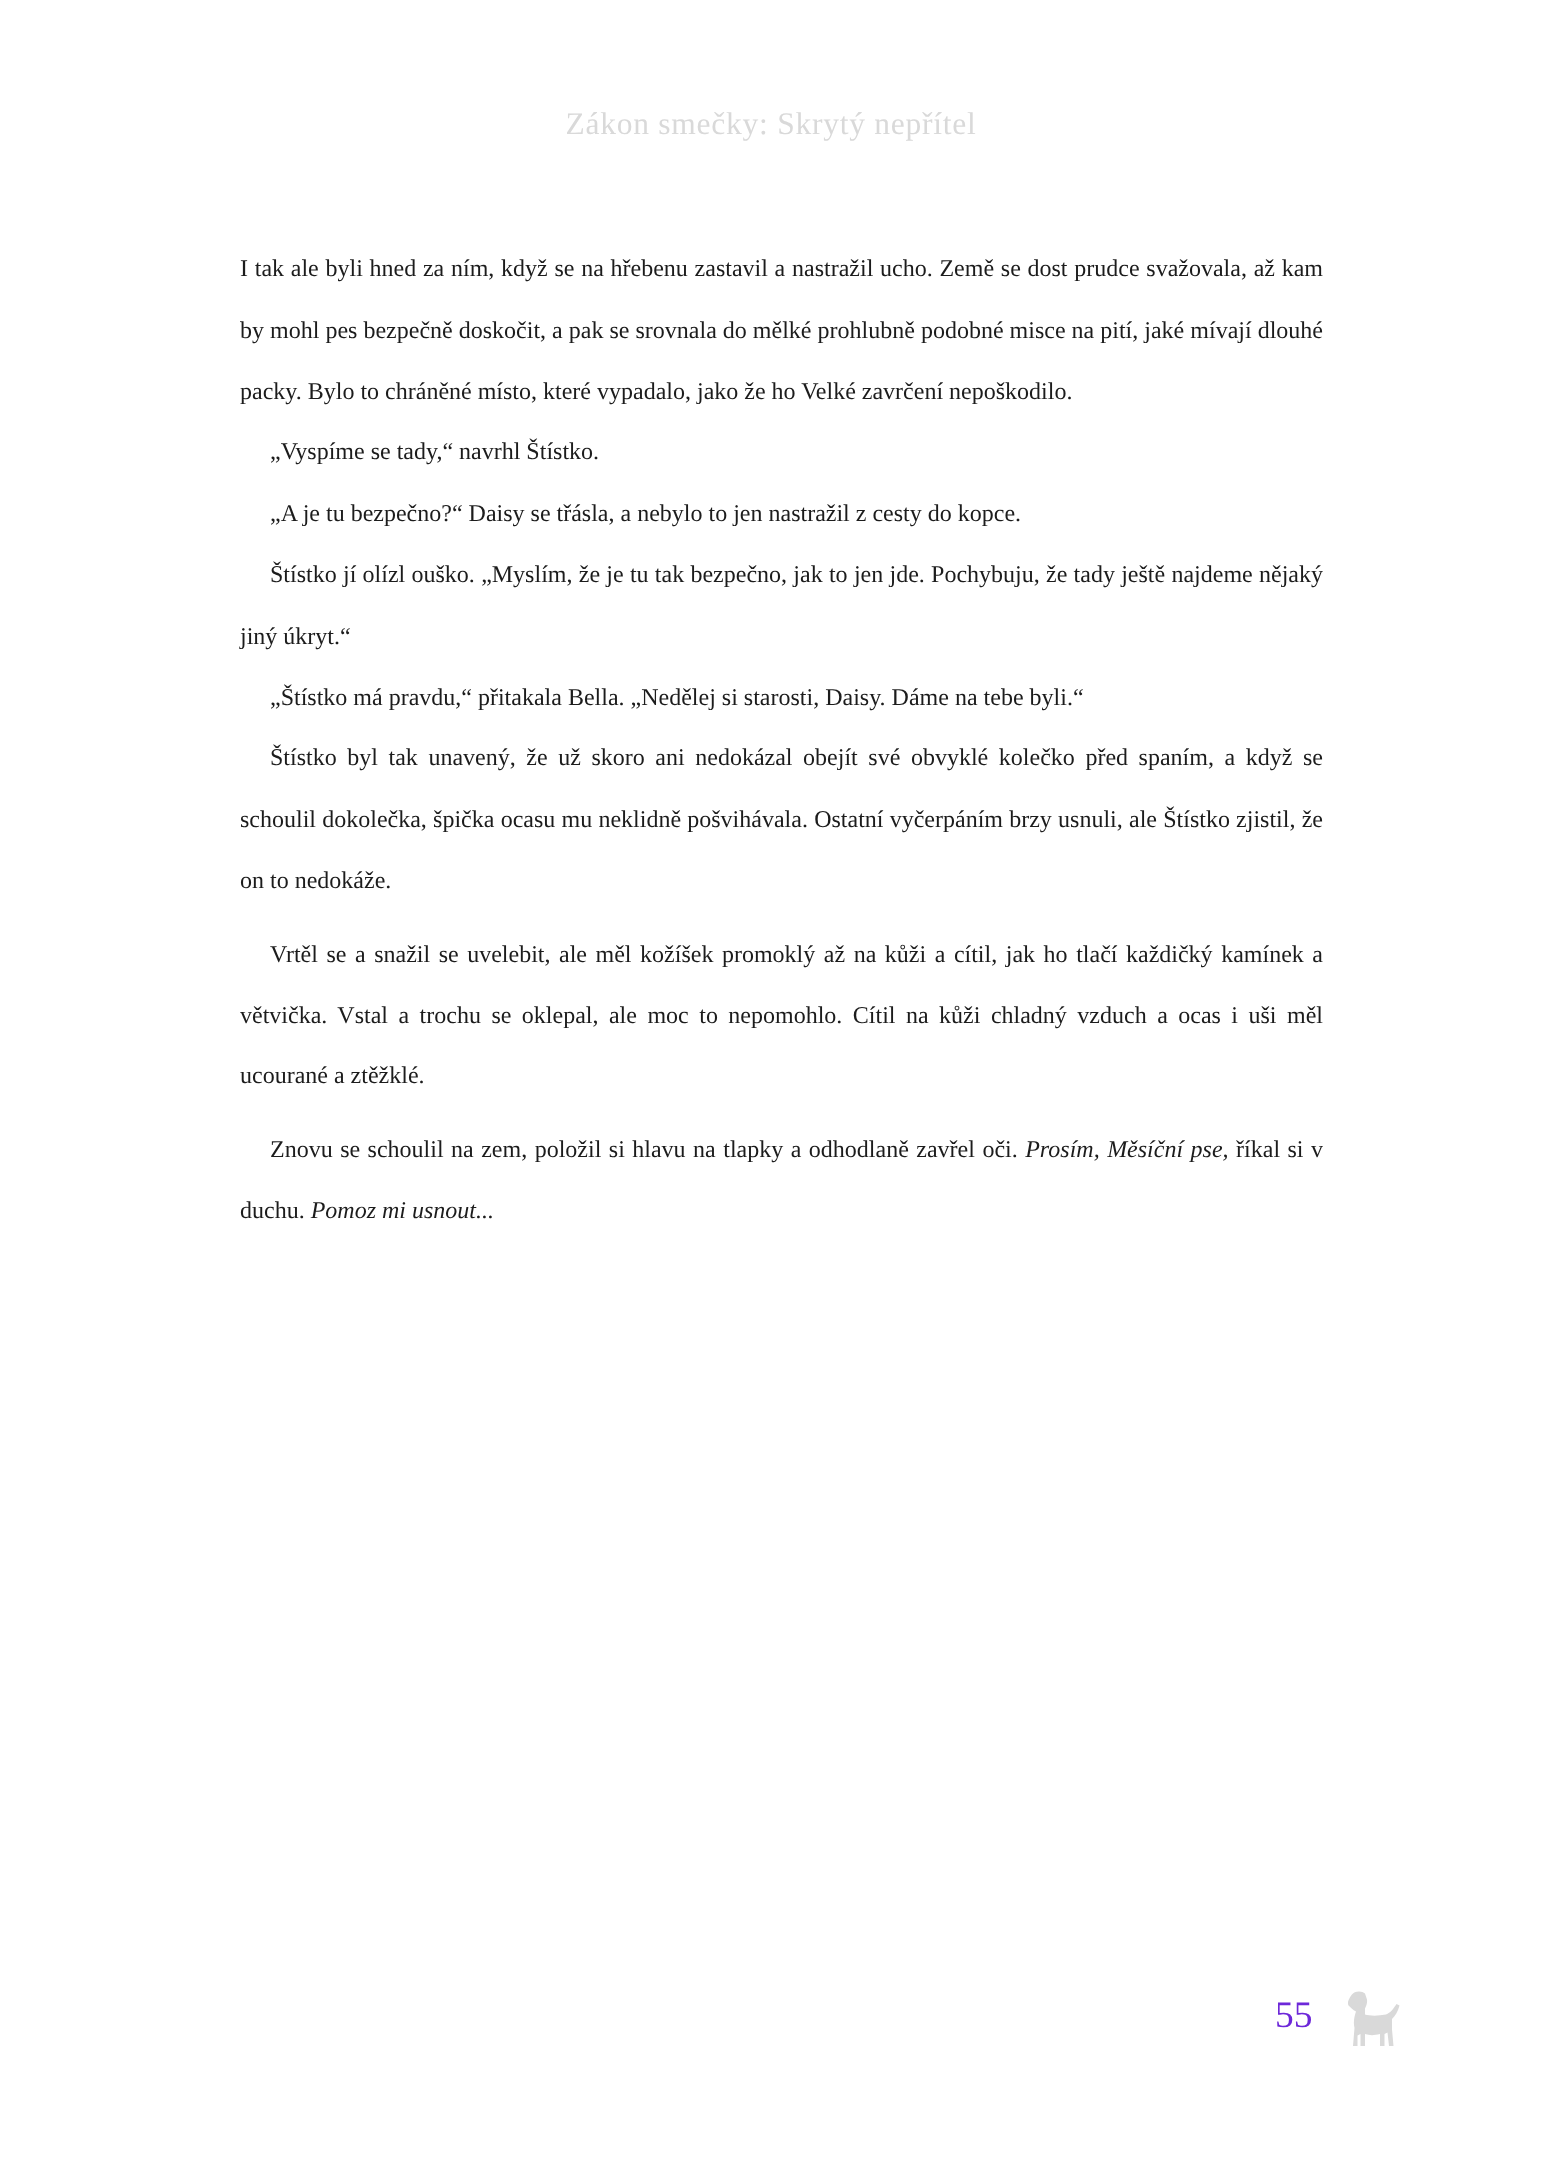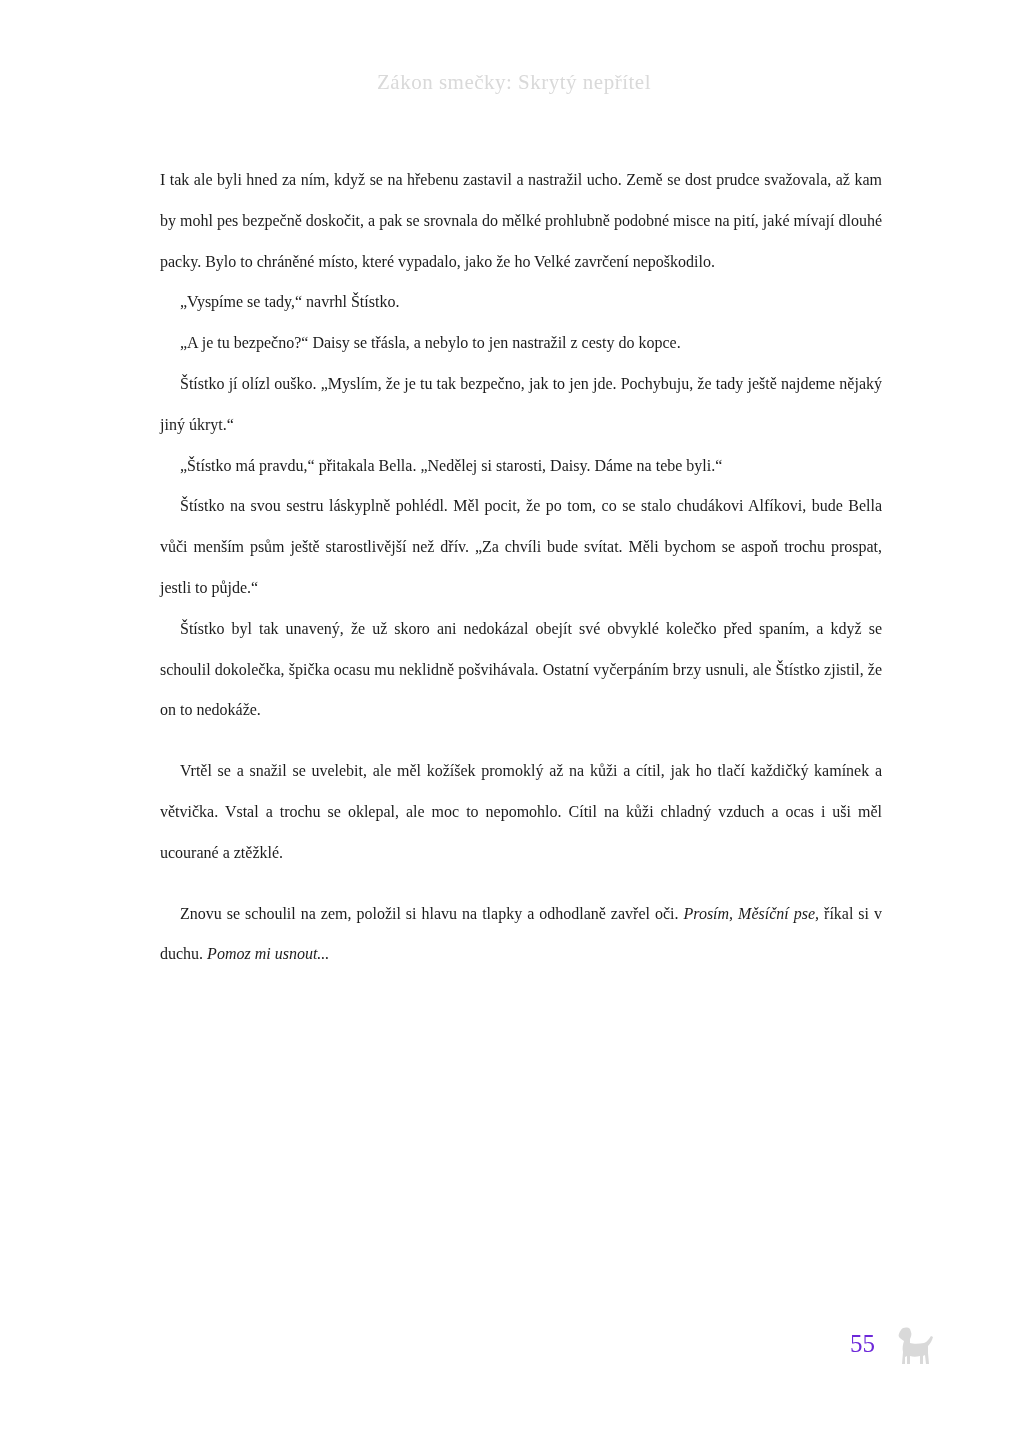--- a/index.html
+++ b/index.html
@@ -4,37 +4,36 @@
 <style>
   html, body { margin: 0; padding: 0; background: #ffffff; }
   body { width: 1028px; height: 1440px; position: relative; overflow: hidden;
          font-family: "Liberation Serif", "DejaVu Serif", serif; color: #1c1c1c; }
   .running-header { position: absolute; top: 70px; left: 0; width: 1028px; text-align: center;
          font-size: 21px; color: #d9d9d9; letter-spacing: 0.5px; }
   .body-text { position: absolute; top: 160px; left: 160px; width: 722px;
          font-size: 16px; line-height: 40.8px; text-align: justify; }
   .body-text p { margin: 0; text-indent: 20px; }
   .body-text p.noindent { text-indent: 0; }
-  .body-text p.gap { margin-top: 20px; }
+  .body-text p.gap { margin-top: 8px; }
   .body-text em { font-style: italic; }
   .page-number { position: absolute; top: 1330px; left: 850px; font-size: 25px; color: #6d28d9; }
   .dog-icon { position: absolute; top: 1326px; left: 895px; width: 40px; height: 44px; }
 </style>
 </head>
 <body>
 
 <div class="running-header">Zákon smečky: Skrytý nepřítel</div>
 
 <div class="body-text">
   <p class="noindent">I tak ale byli hned za ním, když se na hřebenu zastavil a nastražil ucho. Země se dost prudce svažovala, až kam by mohl pes bezpečně doskočit, a pak se srovnala do mělké prohlubně podobné misce na pití, jaké mívají dlouhé packy. Bylo to chráněné místo, které vypadalo, jako že ho Velké zavrčení nepoškodilo.</p>
   <p>„Vyspíme se tady,“ navrhl Štístko.</p>
   <p>„A je tu bezpečno?“ Daisy se třásla, a nebylo to jen nastražil z cesty do kopce.</p>
   <p>Štístko jí olízl ouško. „Myslím, že je tu tak bezpečno, jak to  jen jde. Pochybuju, že tady ještě najdeme nějaký jiný úkryt.“</p>
   <p>„Štístko má pravdu,“ přitakala Bella. „Nedělej si starosti, Daisy. Dáme na tebe byli.“</p>
-  <p>Štístko na svou sestru láskyplně pohlédl. Měl pocit, že po tom, co se stalo chudákovi Alfíkovi, bude Bella vůči menším psům ještě starostlivější než dřív. „Za chvíli bude svítat. Měli bychom se aspoň trochu prospat, jestli to půjde.“</p>
   <p>Štístko byl tak unavený, že už skoro ani nedokázal obejít své obvyklé kolečko před spaním, a když se schoulil dokolečka, špička ocasu mu neklidně pošvihávala. Ostatní vyčerpáním brzy usnuli, ale Štístko zjistil, že on to nedokáže.</p>
   <p class="gap">Vrtěl se a snažil se uvelebit, ale měl kožíšek promoklý až na kůži a cítil, jak ho tlačí každičký kamínek a větvička. Vstal a trochu se oklepal, ale moc to nepomohlo. Cítil na kůži chladný vzduch a ocas i uši měl ucourané a ztěžklé.</p>
   <p class="gap"><span>Znovu se schoulil na zem, položil si hlavu na tlapky a odhodlaně zavřel oči. </span><em>Prosím, Měsíční pse,</em><span> říkal si v duchu. </span><em>Pomoz mi usnout...</em></p>
 </div>
 
 <div class="page-number">55</div>
 
 <svg class="dog-icon" viewBox="0 0 40 44">
   <path fill="#d9d9d9" d="M6 4 C8 1 13 1 15 3 L16 6 C17 8 16 11 15 13 L15 17 C18 18 24 18 29 17 C32 16 34 13 36 10 L38 11 C37 15 35 18 33 20 L33 27 L34 38 L31 38 L30 29 L28 30 L28 38 L25 38 L25 30 C21 31 18 31 15 30 L15 38 L12 38 L12 30 L10 31 L10 38 L7 38 L8 26 C7 22 8 18 9 15 C7 14 5 12 4 11 C3 9 4 7 6 4 Z"></path>
 </svg>

